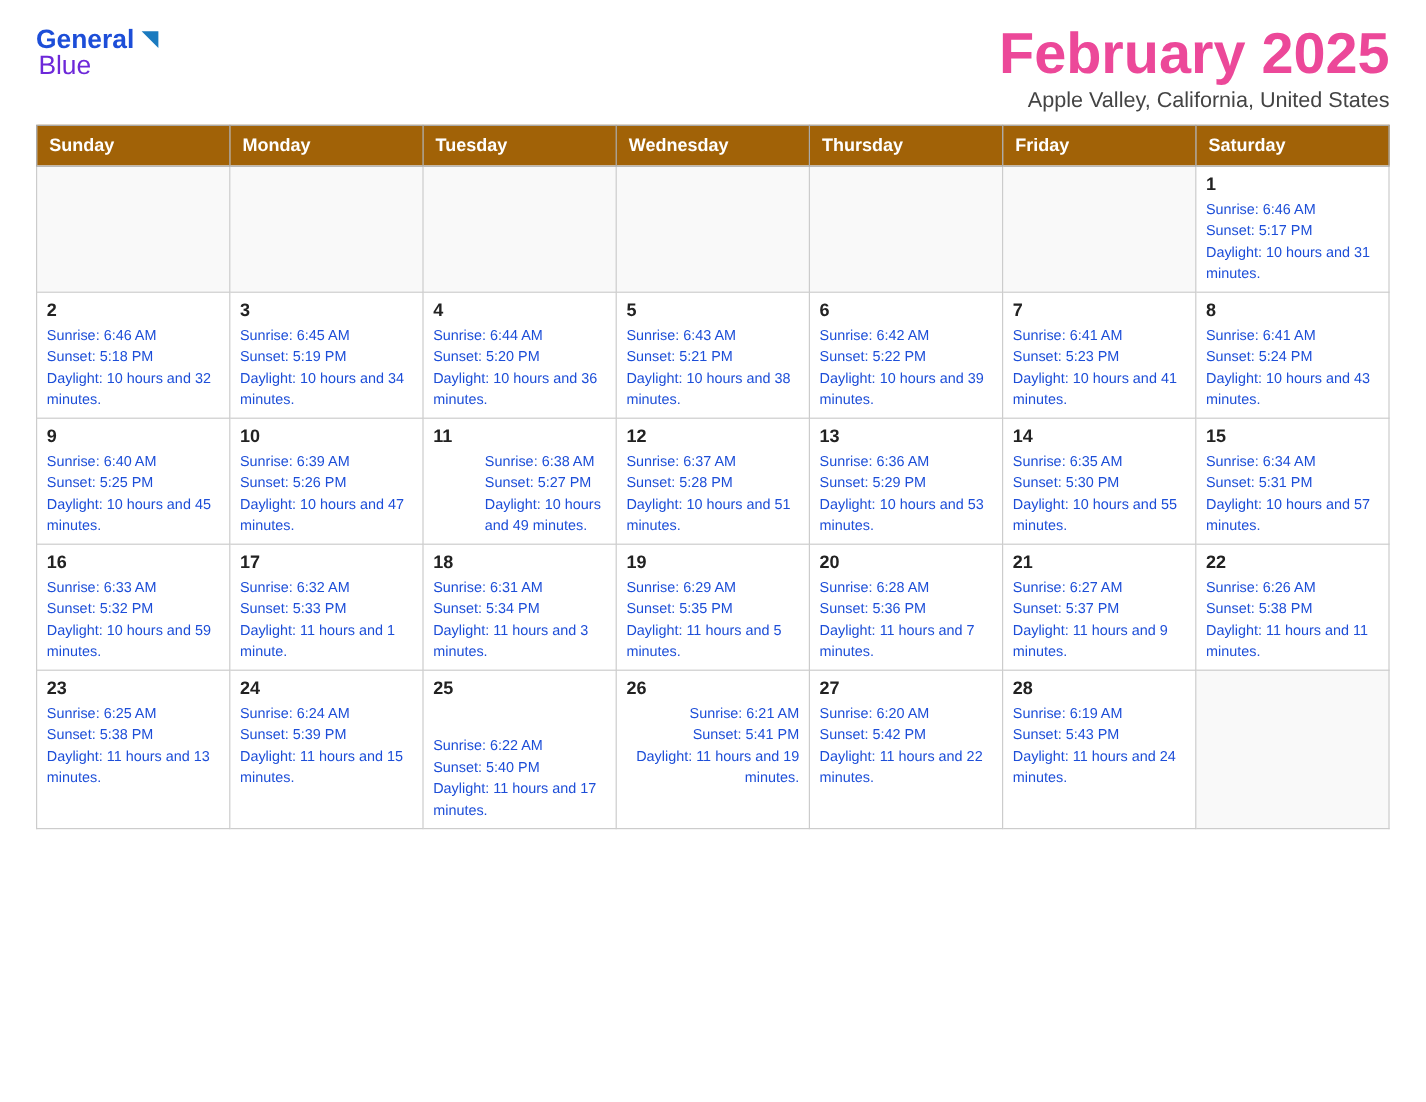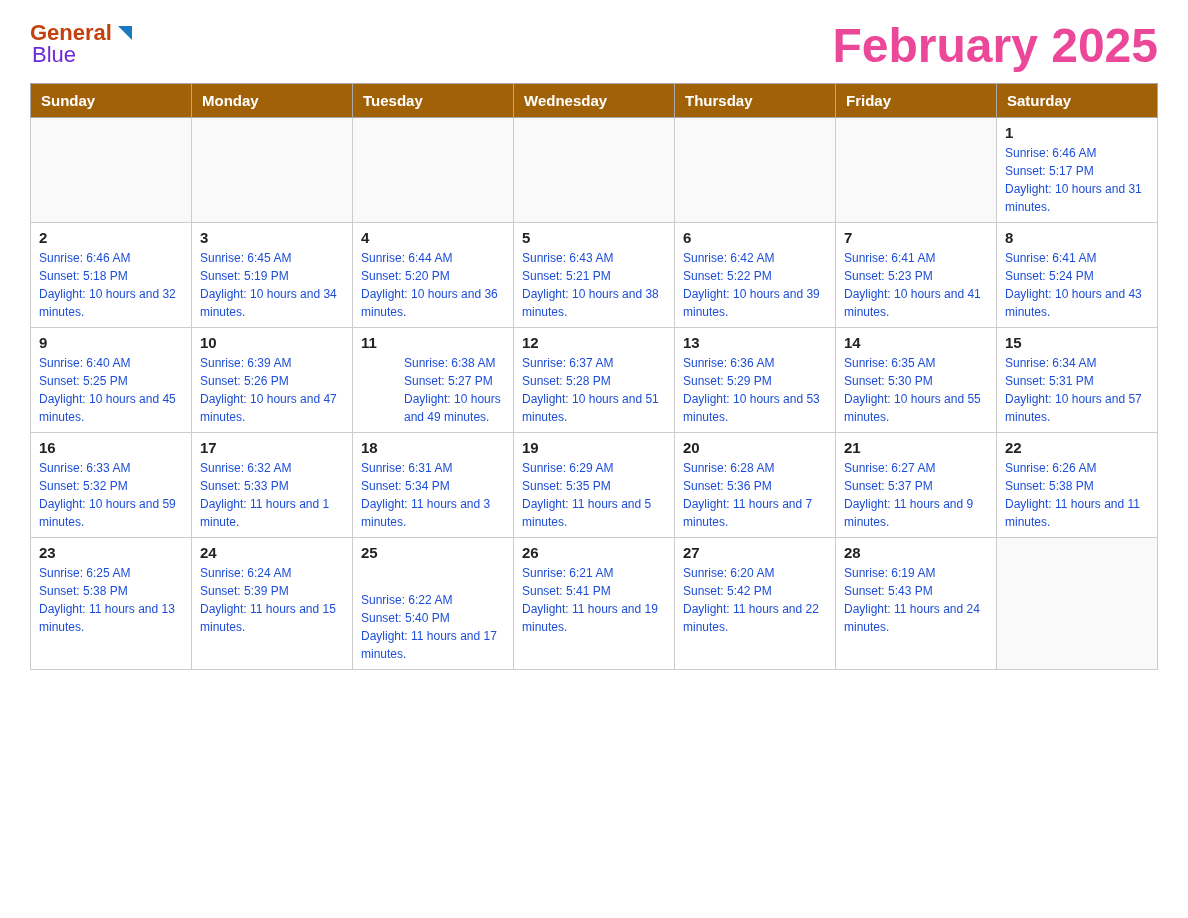--- a/index.html
+++ b/index.html
@@ -12,21 +12,21 @@
     }
     .header {
       display: flex;
       justify-content: space-between;
       align-items: flex-start;
       margin-bottom: 10px;
     }
     .logo-text-general {
       font-size: 22px;
       font-weight: bold;
-      color: #c2410c;
+      color: #1d4ed8;
     }
     .logo-text-blue {
       font-size: 22px;
       font-weight: normal;
       color: #6d28d9;
     }
     .title-block {
       text-align: right;
     }
     .title-block h1 {
@@ -96,20 +96,21 @@
     <div class="logo-line1">
       <span class="logo-text-general">General</span>
       <svg width="22" height="22" viewBox="0 0 22 22" style="margin-left:2px;margin-top:0px;">
         <polygon points="4,4 18,4 18,18" fill="#1a7abf"></polygon>
       </svg>
     </div>
     <span class="logo-text-blue" style="margin-top:-4px;margin-left:2px;">Blue</span>
   </div>
   <div class="title-block">
     <h1>February 2025</h1>
+    <p>Apple Valley, California, United States</p>
   </div>
 </div>
 
 <table class="calendar">
   <thead>
     <tr>
     <th>Sunday</th>
         <th>Monday</th>
         <th>Tuesday</th>
         <th>Wednesday</th>
@@ -279,21 +280,21 @@
 Daylight: 11 hours and 15 minutes.</div>
         </td>
         <td>
           <span class="day-num">25</span>
           <div class="day-info" style="white-space: pre-line; margin-top: 30px;">Sunrise: 6:22 AM
 Sunset: 5:40 PM
 Daylight: 11 hours and 17 minutes.</div>
         </td>
         <td>
           <span class="day-num">26</span>
-          <div class="day-info" style="white-space: pre-line;">Sunrise: 6:21 AM
+          <div class="day-info" style="white-space: pre-line; text-align: right;">Sunrise: 6:21 AM
 Sunset: 5:41 PM
 Daylight: 11 hours and 19 minutes.</div>
         </td>
         <td>
           <span class="day-num">27</span>
           <div class="day-info" style="white-space: pre-line;">Sunrise: 6:20 AM
 Sunset: 5:42 PM
 Daylight: 11 hours and 22 minutes.</div>
         </td>
         <td>

